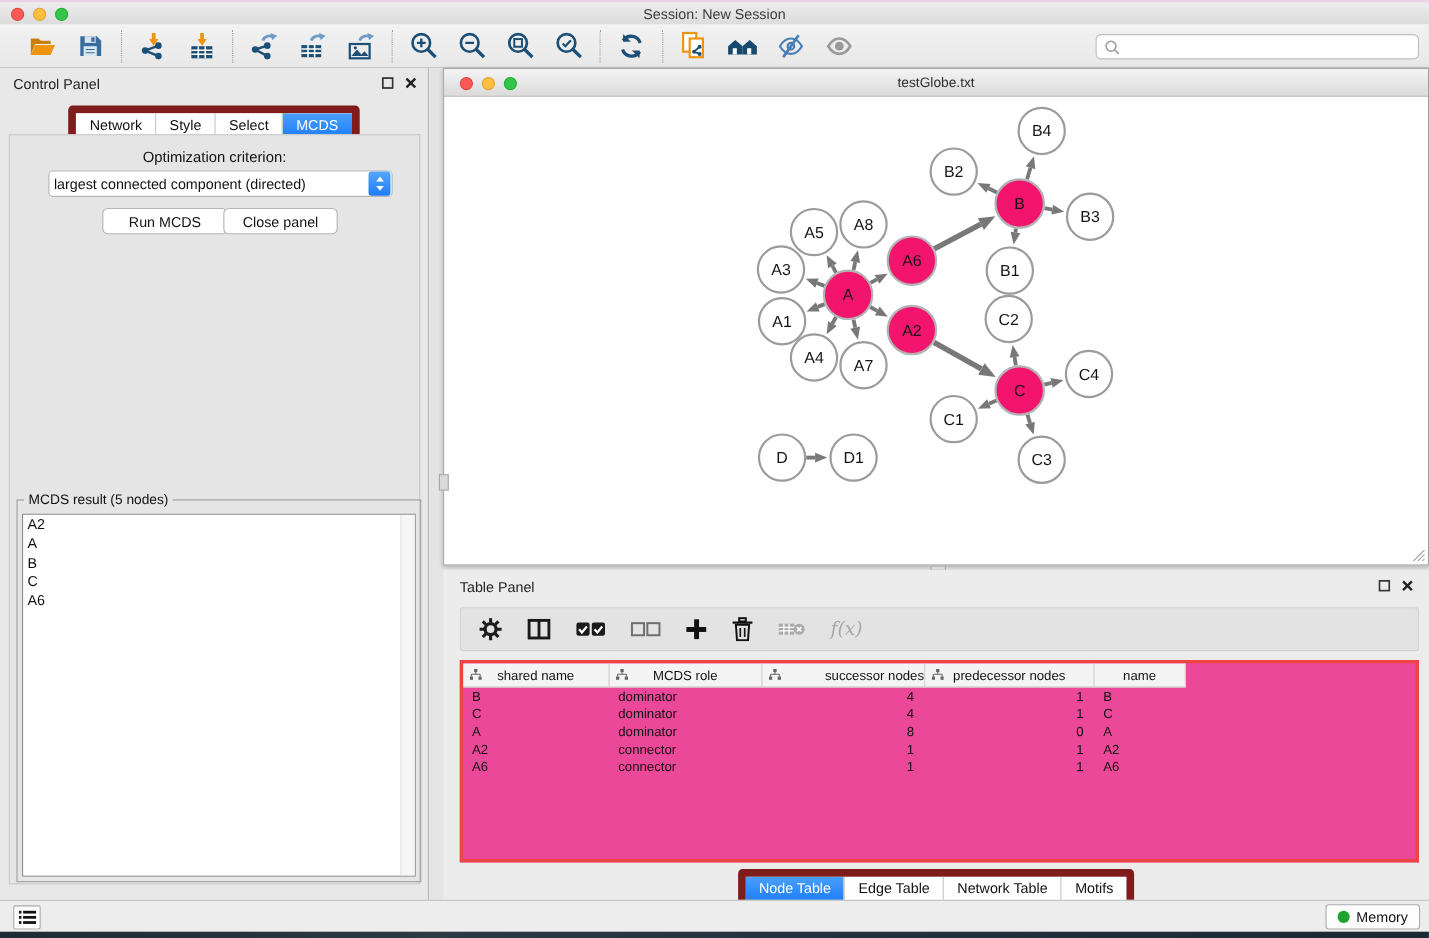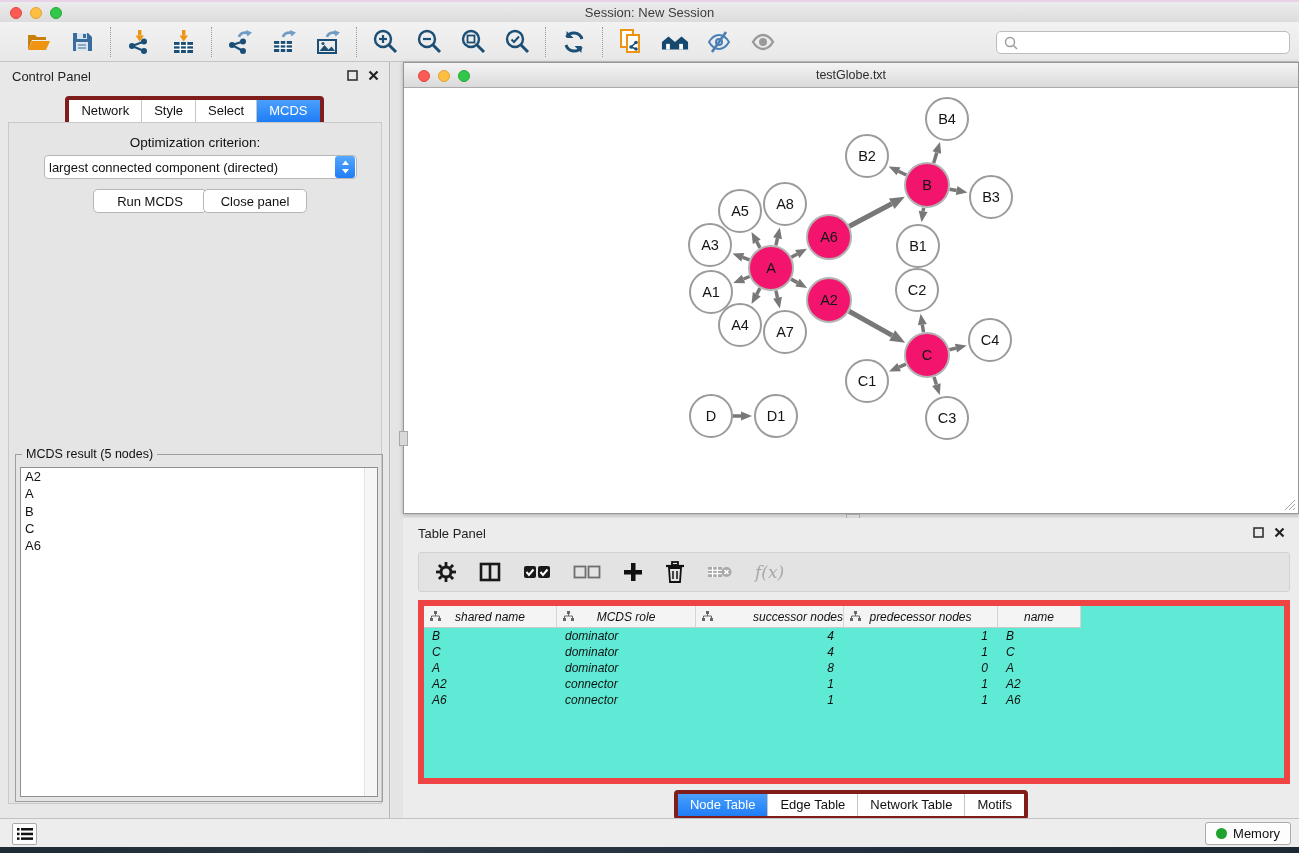--- a/index.html
+++ b/index.html
@@ -36,21 +36,21 @@
   #control-panel { position:absolute; left:0; top:62px; width:390px; height:756px;
     background:#E8E8E8; border-right:1px solid #B6B6B6; }
   #main-right { position:absolute; left:391px; top:62px; width:908px; height:756px;
     background:#E4E4E4; }
 
   
   .panel-head { position:relative; height:28px; }
   .panel-title { position:absolute; left:12px; top:7px; font-size:13px; color:#222; }
   .panel-winbtns { position:absolute; right:10px; top:8px; display:flex; gap:10px; }
   .cp-tabs { position:absolute; left:0; right:0; top:34px; display:flex; justify-content:center; }
-  .seg { display:flex; border:4px solid #7f1d1d; border-radius:4px; overflow:hidden; background:#fff; }
+  .seg { display:flex; border:7px solid #7f1d1d; border-radius:4px; overflow:hidden; background:#fff; }
   .seg-btn { padding:3px 12px; font-size:13px; color:#111; background:#fff;
     border-left:1px solid #C6C6C6; line-height:16px; }
   .seg-btn:first-child { border-left:none; }
   .seg-btn.active { background:linear-gradient(#4AA0FD,#1F7DF6); color:#fff; }
   #cp-content { position:absolute; left:8px; top:60px; width:374px; height:682px;
     background:#E5E5E5; border:1px solid #C9C9C9; }
   #opt-label { position:absolute; left:0; right:0; top:12px; text-align:center;
     font-size:13.5px; color:#111; }
   #opt-select { position:absolute; left:35px; top:32px; width:313px; height:24px;
     background:#fff; border:1px solid #B7B7B7; border-radius:4px;
@@ -88,21 +88,21 @@
   #net-hsplit { position:absolute; left:442px; bottom:-6px; width:14px; height:5px;
     background:#D9D9D9; border:1px solid #A8A8A8; }
 
   
   #table-panel { position:absolute; left:12px; top:456px; width:896px; height:300px;
     background:#ECECEC; }
   #tp-toolbar { position:absolute; left:15px; top:34px; width:872px; height:40px;
     background:#E3E3E3; border:1px solid #D2D2D2; border-radius:3px;
     display:flex; align-items:center; gap:22px; padding-left:16px; }
   #tbl { position:absolute; left:15px; top:82px; width:872px; height:184px;
-    background:#5eead4; border:6px solid #ef4444; overflow:hidden;font-style:italic; }
+    background:#ec4899; border:3px solid #ef4444; overflow:hidden; }
   #tbl-head { display:flex; height:22px; }
   .th { background:#F4F4F4; border-right:1px solid #D4D4D4; border-bottom:1px solid #C9C9C9;
     display:flex; align-items:center; justify-content:center; gap:5px;
     font-size:12px; color:#111; position:relative; }
   .th .hdr-ic { position:absolute; left:6px; top:5px; }
   .tr { display:flex; height:16px; }
   .td { font-size:12px; color:#111; line-height:16px; overflow:hidden; white-space:nowrap; }
   .td { padding-left:8px; }
   .td.num { text-align:right; padding-right:10px; padding-left:0; }
   .c0{width:133px;} .c1{width:139px;} .c2{width:148px;justify-content:flex-end;} .c3{width:154px;} .c4{width:83px;}

